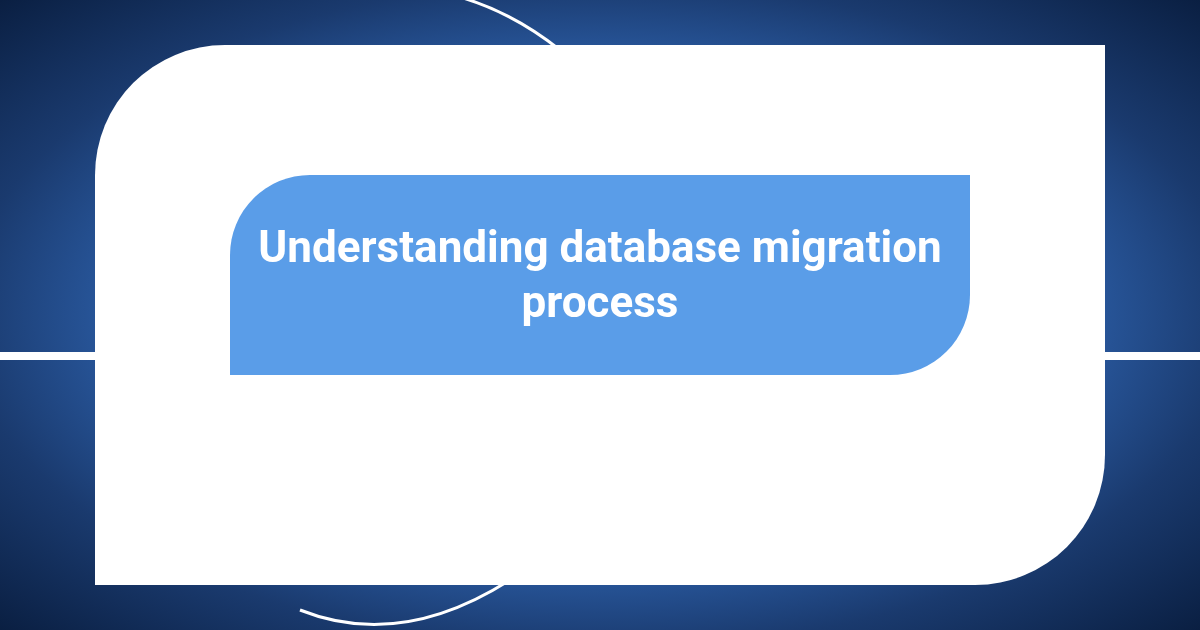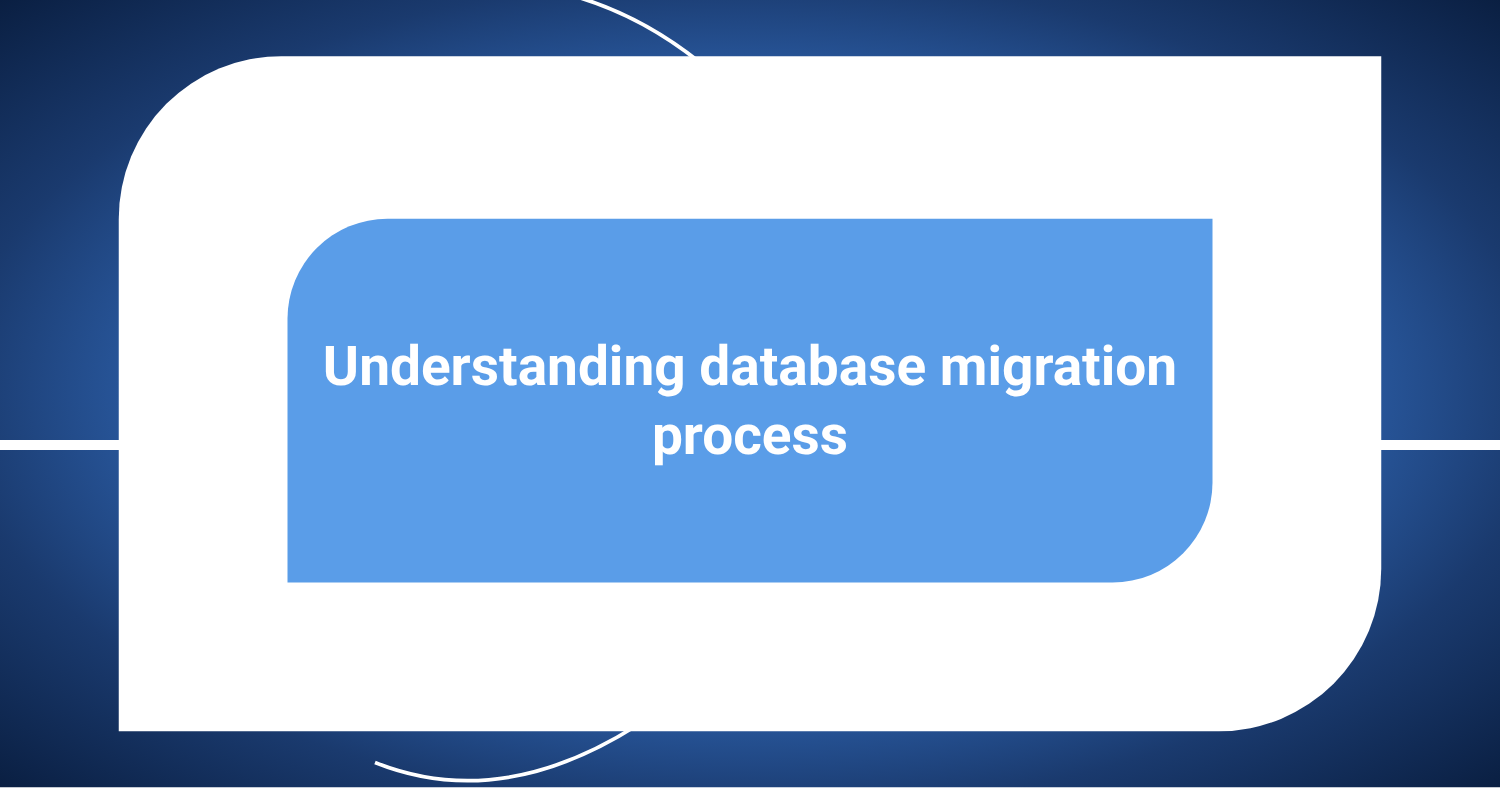--- a/index.html
+++ b/index.html
@@ -40,21 +40,21 @@
       background: #ffffff;
       border-top-left-radius: 130px;
       border-bottom-right-radius: 130px;
     }
     
     .inner-shape {
       position: absolute;
       top: 175px;
       left: 230px;
       width: 740px;
-      height: 291px;
+      height: 200px;
       background: #5a9de8;
       border-top-left-radius: 80px;
       border-bottom-right-radius: 80px;
       display: flex;
       align-items: center;
       justify-content: center;
       padding: 20px 20px;
     }
     
     .title {

